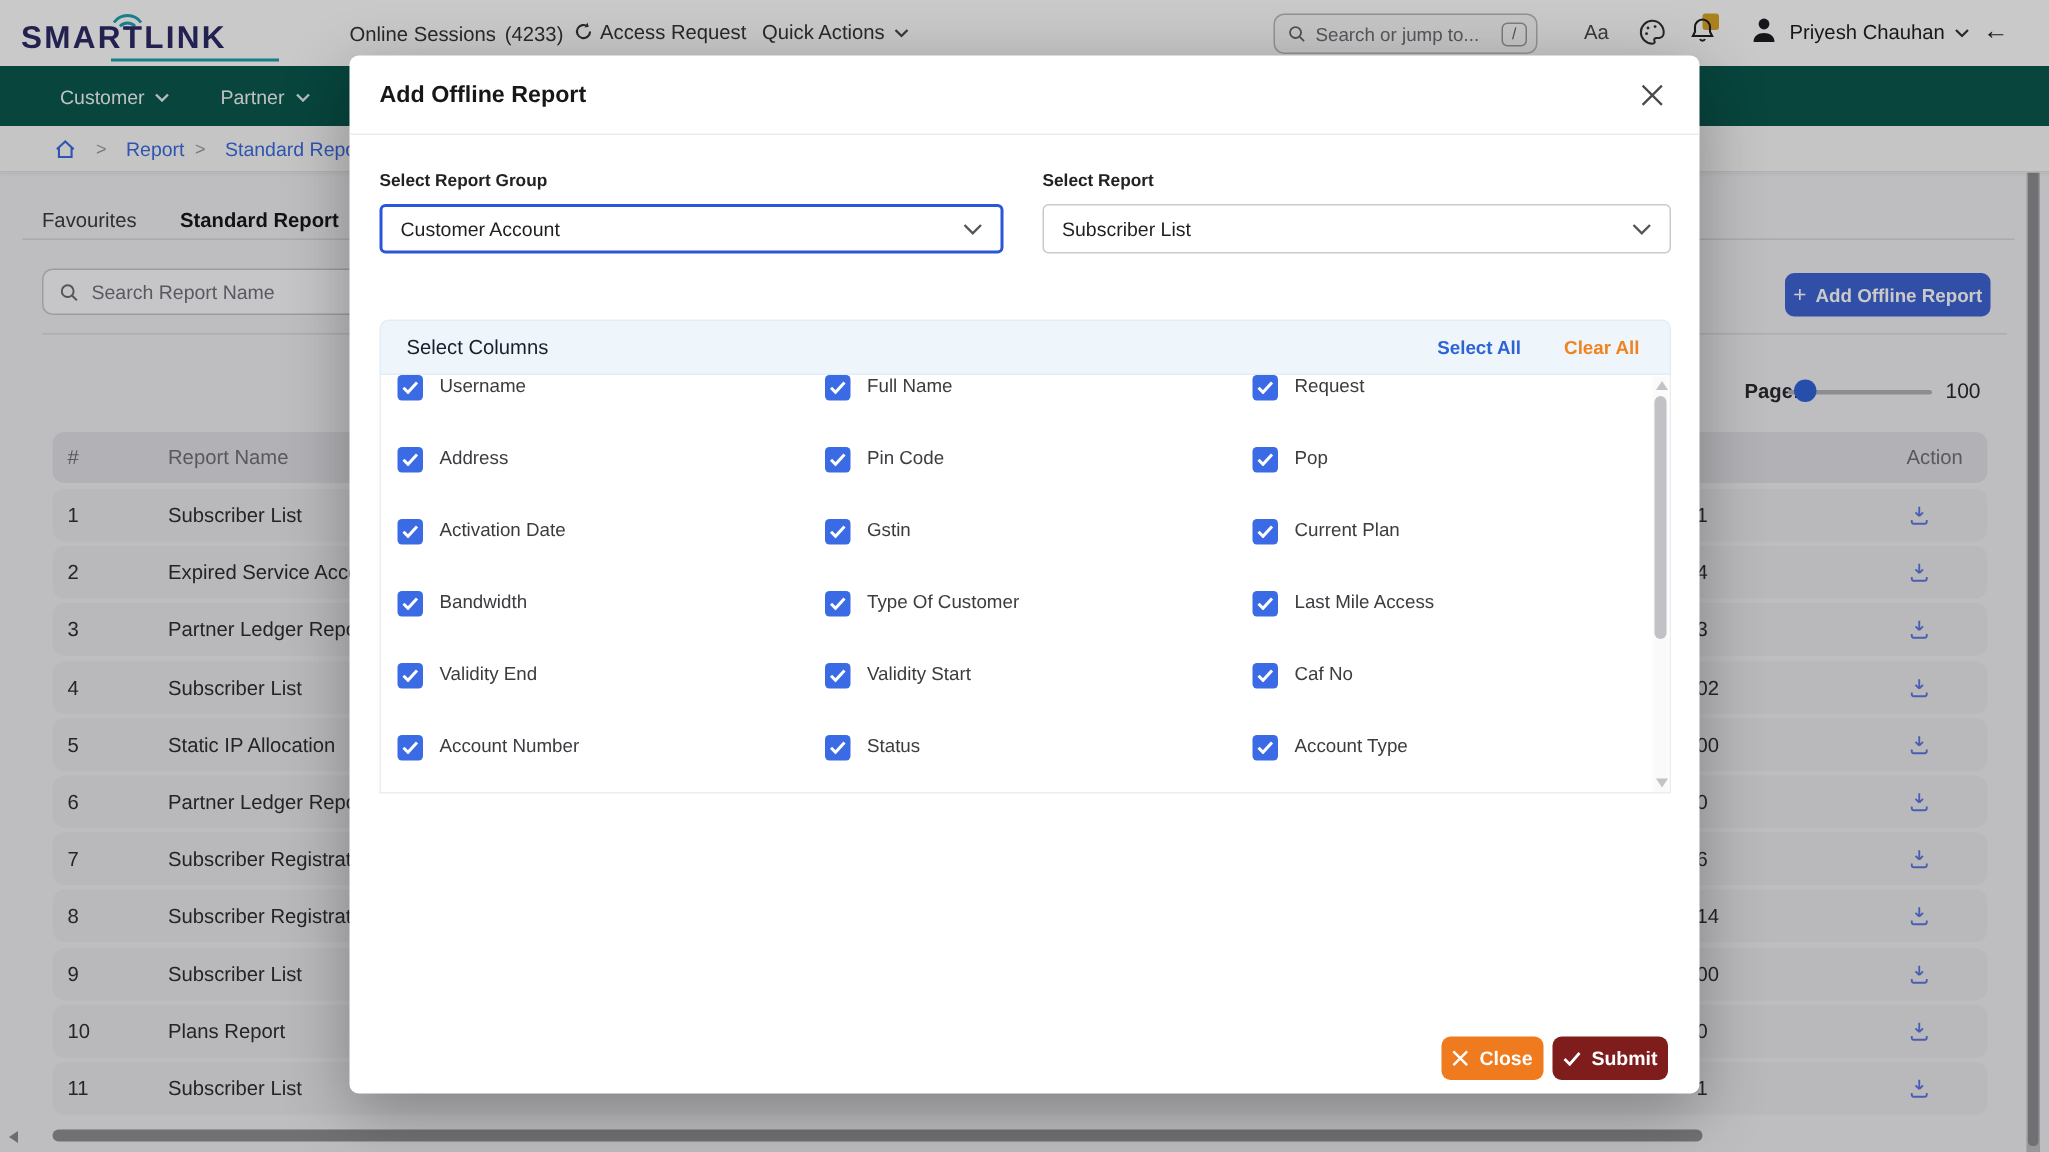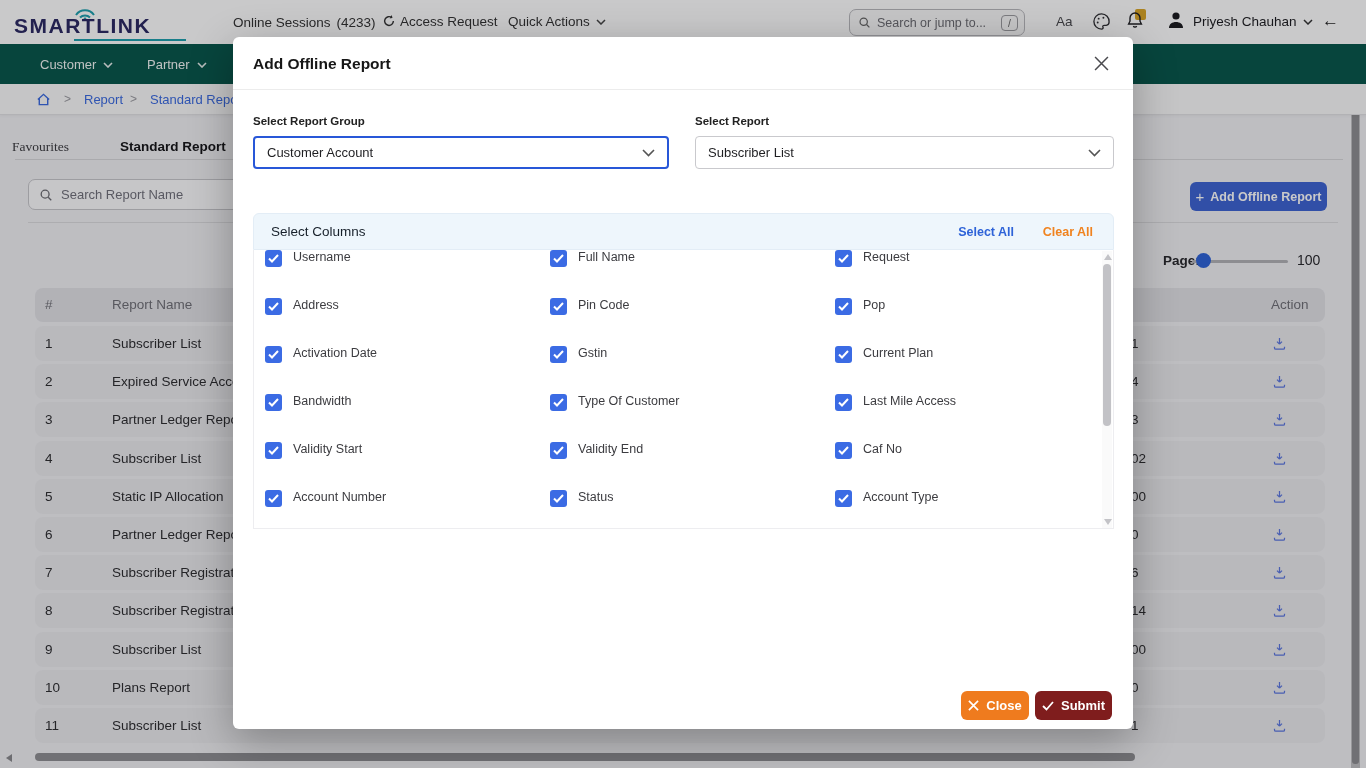--- a/index.html
+++ b/index.html
@@ -207,21 +207,21 @@
       <svg width="15" height="15" viewBox="0 0 16 16">
           <path d="M2 8l6-5.5L14 8M3.5 7v6.5h9V7" fill="none" stroke="#3a6ae0" stroke-width="1.5"></path>
         </svg>
     </span>
     <span class="crumb-sep" style="left:64px;">&gt;</span>
     <span class="crumb-link" style="left:84px;">Report</span>
     <span class="crumb-sep" style="left:130px;">&gt;</span>
     <span class="crumb-link" style="left:150px;">Standard Report</span>
   </div>
 
-  <span class="tab" style="left:12px;font-family:Liberation Serif, serif;">Favourites</span>
+  <span class="tab" style="left:28px;">Favourites</span>
   <span class="tab active" style="left:120px;">Standard Report</span>
   <div class="tabs-line"></div>
 
   <div class="report-search">
     <svg width="14" height="14" viewBox="0 0 16 16">
         <circle cx="7" cy="7" r="4.5" fill="none" stroke="#6a6a70" stroke-width="1.5"></circle>
         <path d="M10.5 10.5L14 14" stroke="#6a6a70" stroke-width="1.5"></path>
       </svg>
     <input type="text" placeholder="Search Report Name" style="">
   </div>
@@ -479,29 +479,29 @@
                 </svg>
               </span>
               <span class="lbl">Last Mile Access</span>
             </div>
             <div class="col-item">
               <span class="cbx">
                 <svg width="11" height="9" viewBox="0 0 11 9">
                   <path d="M1 4.5L4 7.5L10 1" stroke="#fff" stroke-width="2" fill="none"></path>
                 </svg>
               </span>
+              <span class="lbl">Validity End</span>
+            </div>
+            <div class="col-item">
+              <span class="cbx">
+                <svg width="11" height="9" viewBox="0 0 11 9">
+                  <path d="M1 4.5L4 7.5L10 1" stroke="#fff" stroke-width="2" fill="none"></path>
+                </svg>
+              </span>
               <span class="lbl">Validity Start</span>
-            </div>
-            <div class="col-item">
-              <span class="cbx">
-                <svg width="11" height="9" viewBox="0 0 11 9">
-                  <path d="M1 4.5L4 7.5L10 1" stroke="#fff" stroke-width="2" fill="none"></path>
-                </svg>
-              </span>
-              <span class="lbl">Validity End</span>
             </div>
             <div class="col-item">
               <span class="cbx">
                 <svg width="11" height="9" viewBox="0 0 11 9">
                   <path d="M1 4.5L4 7.5L10 1" stroke="#fff" stroke-width="2" fill="none"></path>
                 </svg>
               </span>
               <span class="lbl">Caf No</span>
             </div>
             <div class="col-item">

